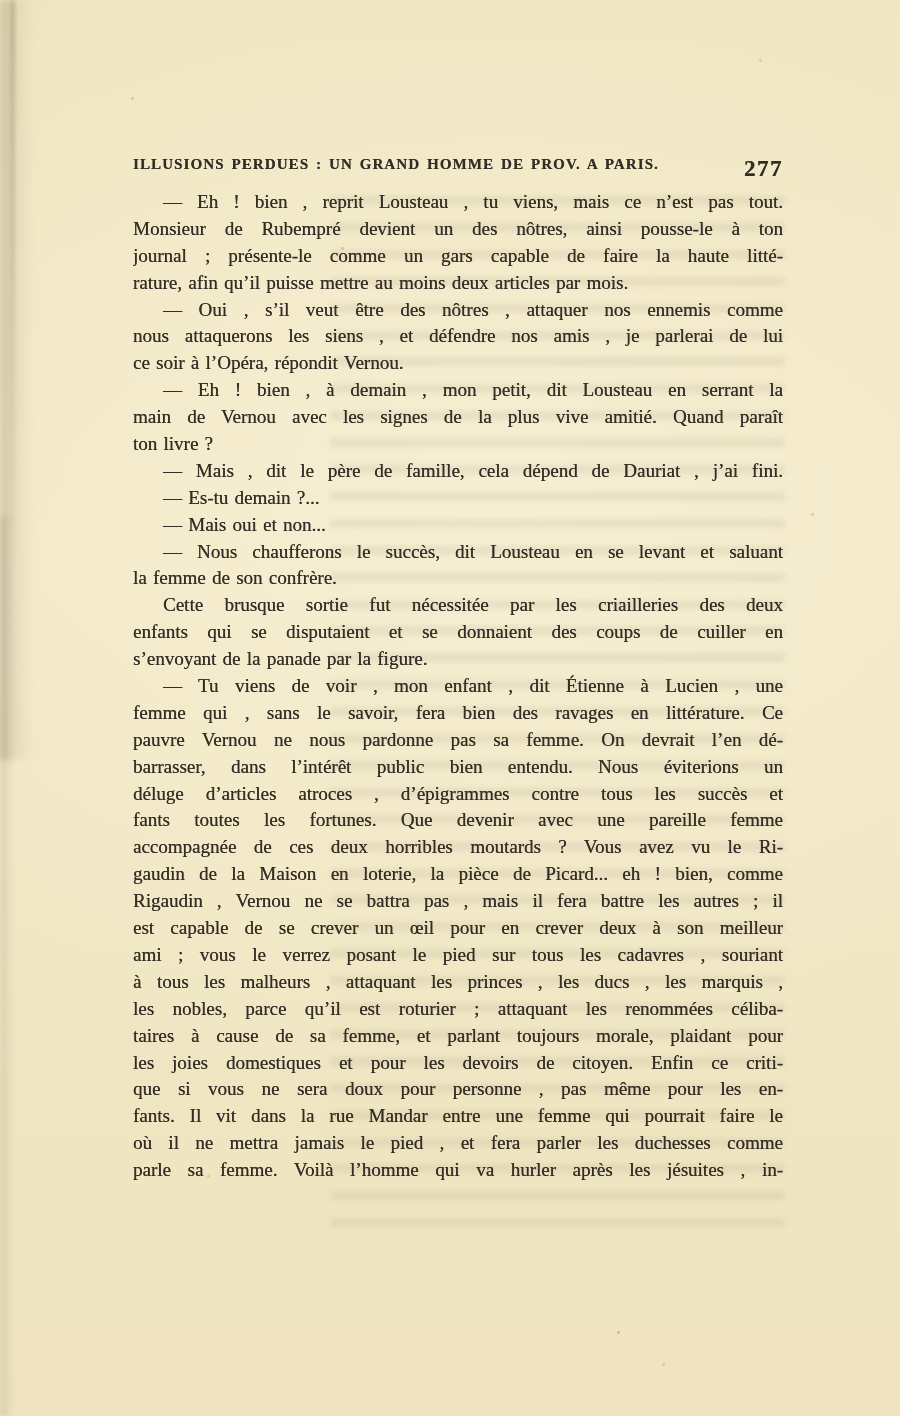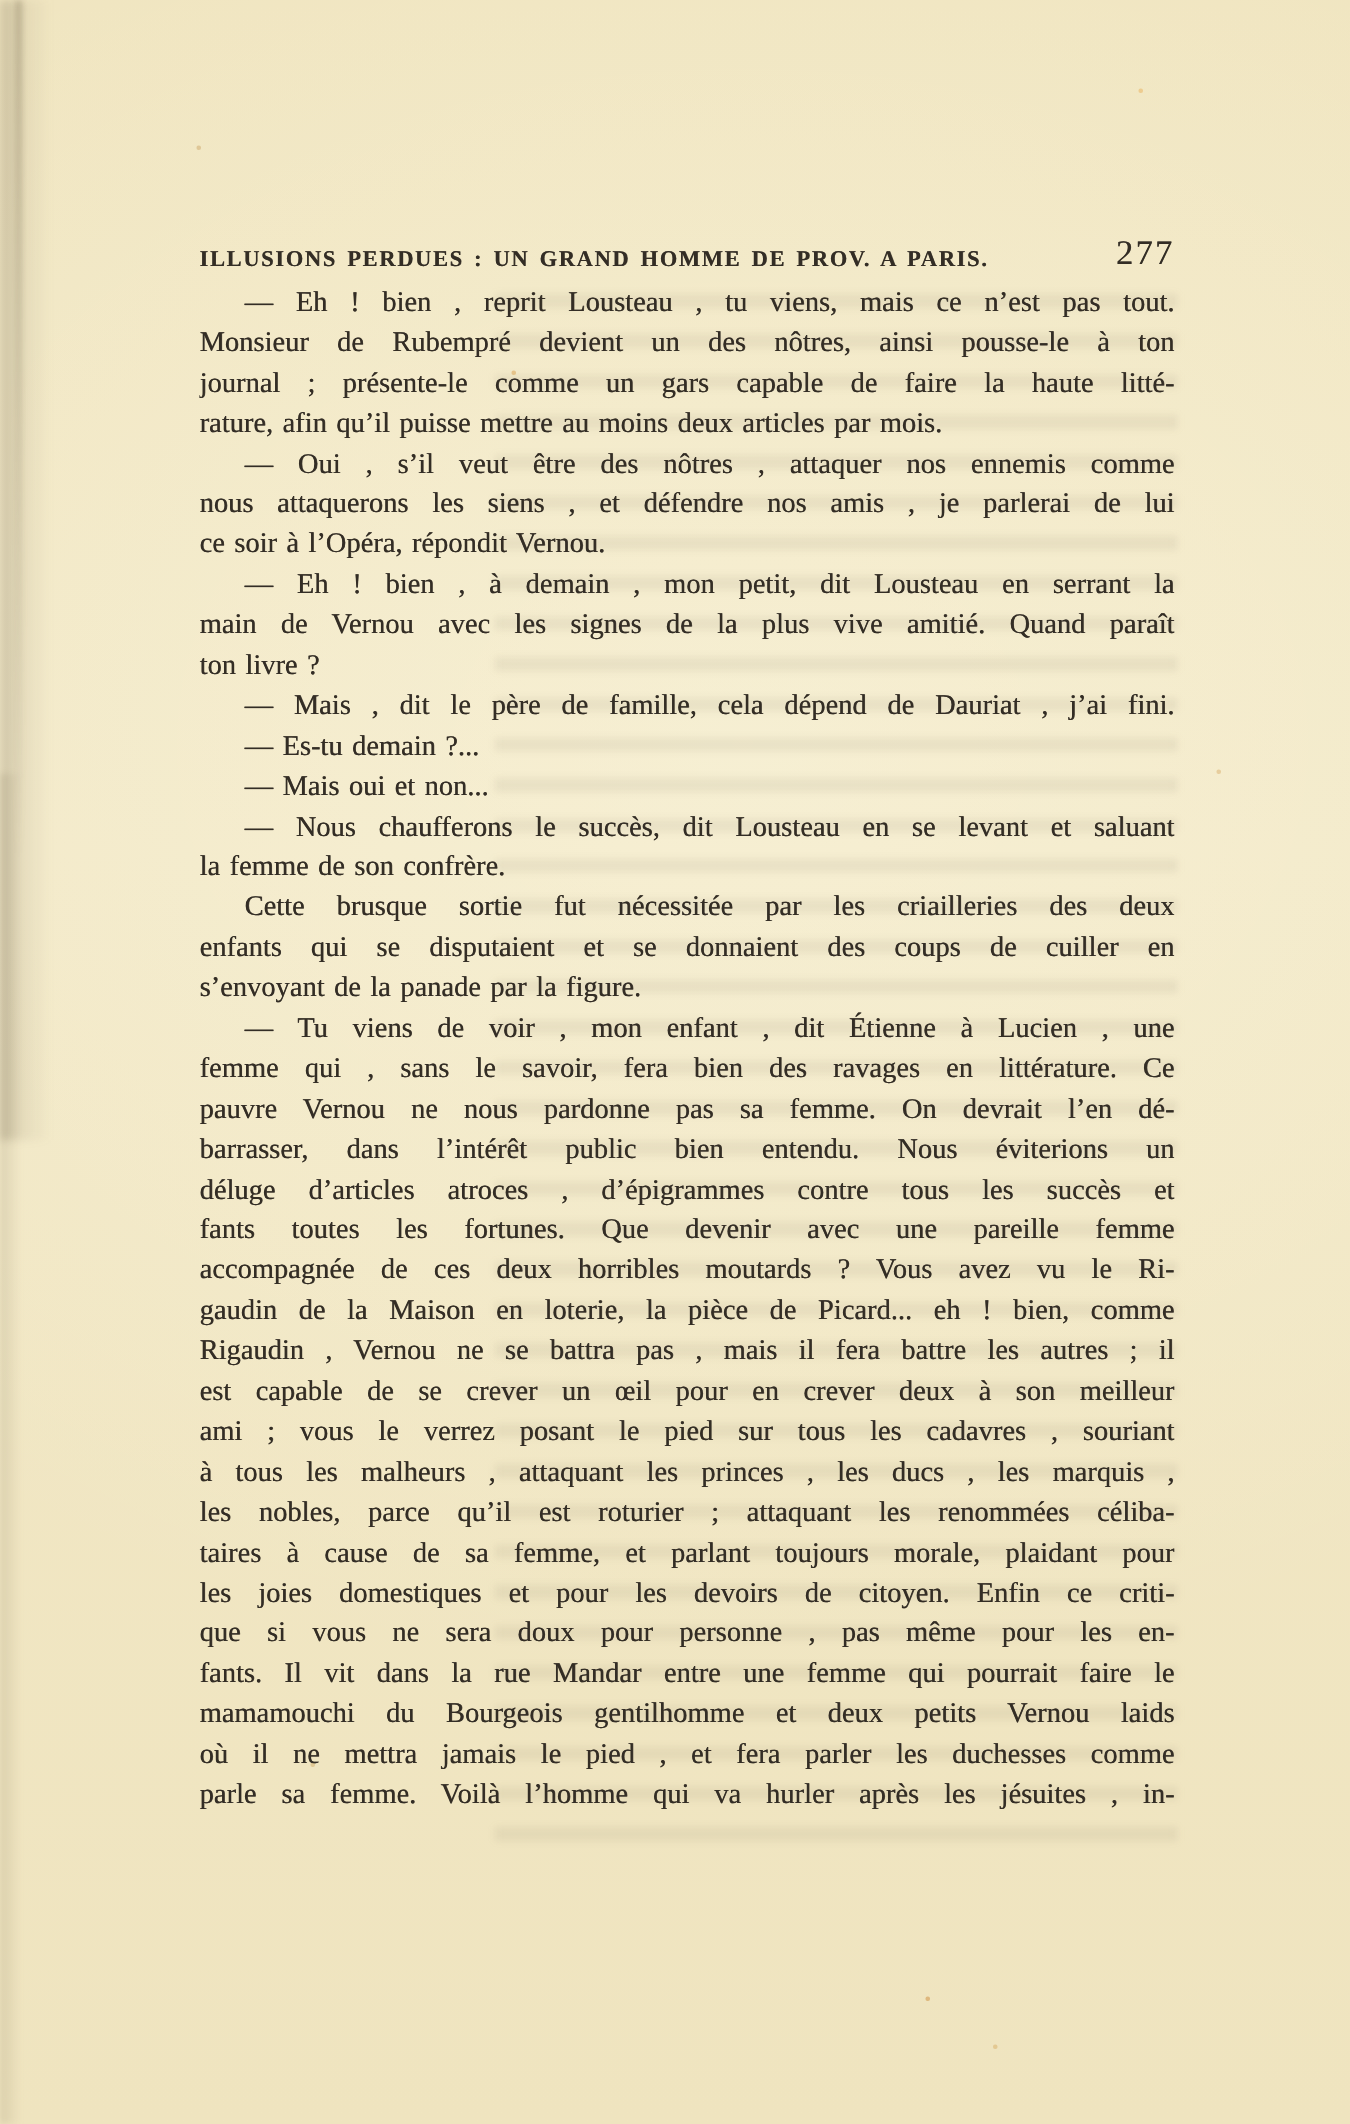--- a/index.html
+++ b/index.html
@@ -80,35 +80,36 @@
   }
   .content {
     position: absolute;
     left: 133px;
     top: 156px;
     width: 650px;
   }
   .header {
     display: flex;
     justify-content: space-between;
-    align-items: flex-end;
+    align-items: flex-start;
     margin-bottom: 7px;
   }
   .running-title {
     font-weight: bold;
     font-size: 15px;
     letter-spacing: 1.1px;
     word-spacing: 2px;
     white-space: nowrap;
     text-shadow: 0.2px 0.2px 0.4px rgba(50,44,36,0.75);
   }
   .page-number {
     font-size: 23px;
     letter-spacing: 1.5px;
     text-shadow: 0.2px 0.2px 0.4px rgba(50,44,36,0.75);
+    font-weight: bold;
   }
   .body-text {
     font-size: 19px;
     word-spacing: 1.5px;
   }
   .body-text .line {
     height: var(--lh);
     line-height: var(--lh);
     text-align: justify;
     overflow: hidden;
@@ -166,18 +167,17 @@
         <div class="line just">gaudin de la Maison en loterie, la pièce de Picard... eh ! bien, comme</div>
         <div class="line just">Rigaudin , Vernou ne se battra pas , mais il fera battre les autres ; il</div>
         <div class="line just">est capable de se crever un œil pour en crever deux à son meilleur</div>
         <div class="line just">ami ; vous le verrez posant le pied sur tous les cadavres , souriant</div>
         <div class="line just">à tous les malheurs , attaquant les princes , les ducs , les marquis ,</div>
         <div class="line just">les nobles, parce qu’il est roturier ; attaquant les renommées céliba-</div>
         <div class="line just">taires à cause de sa femme, et parlant toujours morale, plaidant pour</div>
         <div class="line just">les joies domestiques et pour les devoirs de citoyen. Enfin ce criti-</div>
         <div class="line just">que si vous ne sera doux pour personne , pas même pour les en-</div>
         <div class="line just">fants. Il vit dans la rue Mandar entre une femme qui pourrait faire le</div>
-        <div class="line just">mamamouchi du Bourgeois gentilhomme et deux petits Vernou laids</div>
         <div class="line just">où il ne mettra jamais le pied , et fera parler les duchesses comme</div>
         <div class="line just">parle sa femme. Voilà l’homme qui va hurler après les jésuites , in-</div>
       </div>
   </div>
 </div>
 
 </body></html>

